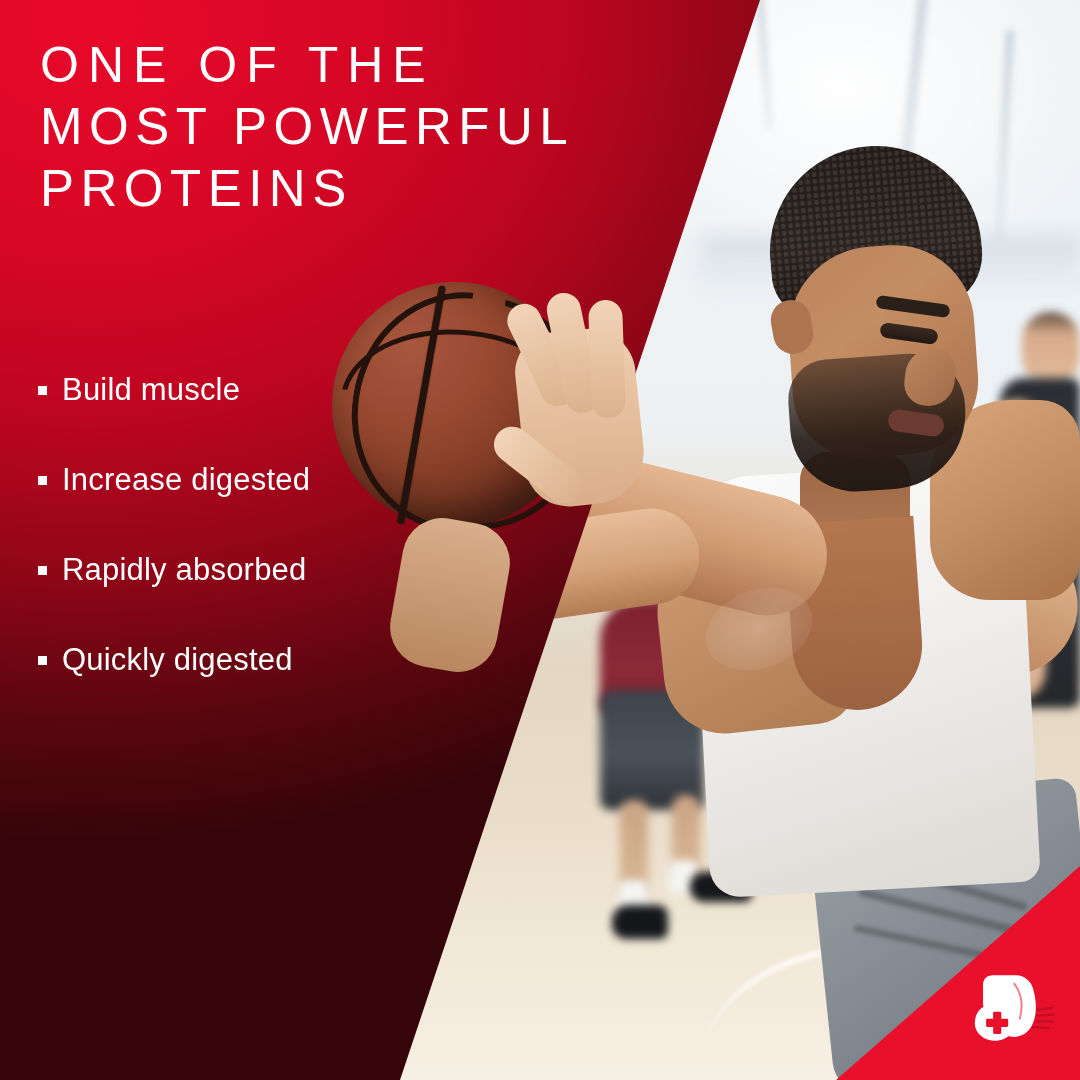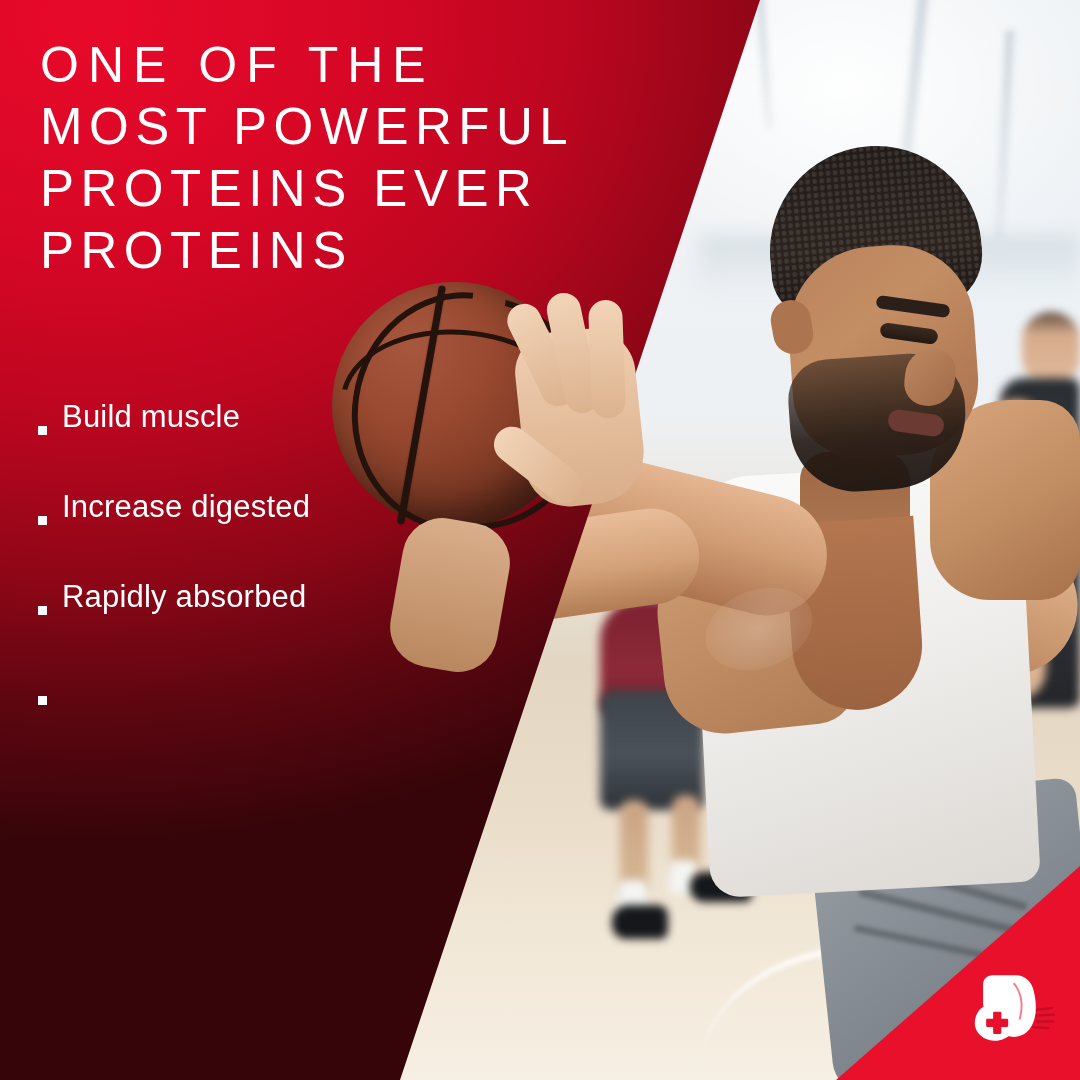--- a/index.html
+++ b/index.html
@@ -289,21 +289,21 @@
   }
   .hl-2, .hl-3, .hl-4 {
     font-size: 51px; font-weight: 400; letter-spacing: 6.5px; line-height: 62px;
   }
 
   .bullets {
     position: absolute; left: 38px; top: 345px; width: 400px;
     list-style: none; margin: 0; padding: 0;
   }
   .bullet {
-    display: flex; align-items: flex-end;
+    display: flex; align-items: center;
     height: 90px;
     color: #ffffff;
     font-size: 31px;
     font-weight: 400;
     letter-spacing: 0.2px;
   }
   .bullet .sq {
     width: 9px; height: 9px; background: #ffffff;
     margin-right: 15px; flex: 0 0 auto;
   }
@@ -377,39 +377,39 @@
   <div class="finger fg1"></div>
   <div class="finger fg2"></div>
   <div class="finger fg3"></div>
   <div class="finger fg4"></div>
 
   <div class="red-wedge"></div>
 
   <div class="headline">
     <span class="hl-line hl-1">ONE OF THE</span>
     <span class="hl-line hl-2">MOST POWERFUL</span>
-    <span class="hl-line hl-3">PROTEINS EVER</span>
     <span class="hl-line hl-4">PROTEINS</span>
   </div>
 
   <ul class="bullets">
     <li class="bullet">
       <span class="sq"></span>
       <span>Build muscle</span>
     </li>
     <li class="bullet">
       <span class="sq"></span>
       <span>Increase digested</span>
     </li>
     <li class="bullet">
       <span class="sq"></span>
       <span>Rapidly absorbed</span>
     </li>
     <li class="bullet">
       <span class="sq"></span>
+      <span>Quickly digested</span>
     </li>
   </ul>
 
   <svg class="logo" viewBox="0 0 100 100">
     <g opacity="0.35">
       <path d="M78 52 L96 50" stroke="#7e0a18" stroke-width="2.4" stroke-linecap="round" fill="none"></path>
       <path d="M80 58 L98 57" stroke="#7e0a18" stroke-width="2.4" stroke-linecap="round" fill="none"></path>
       <path d="M80 64 L97 64" stroke="#7e0a18" stroke-width="2.4" stroke-linecap="round" fill="none"></path>
       <path d="M76 70 L92 71" stroke="#7e0a18" stroke-width="2.4" stroke-linecap="round" fill="none"></path>
     </g>

